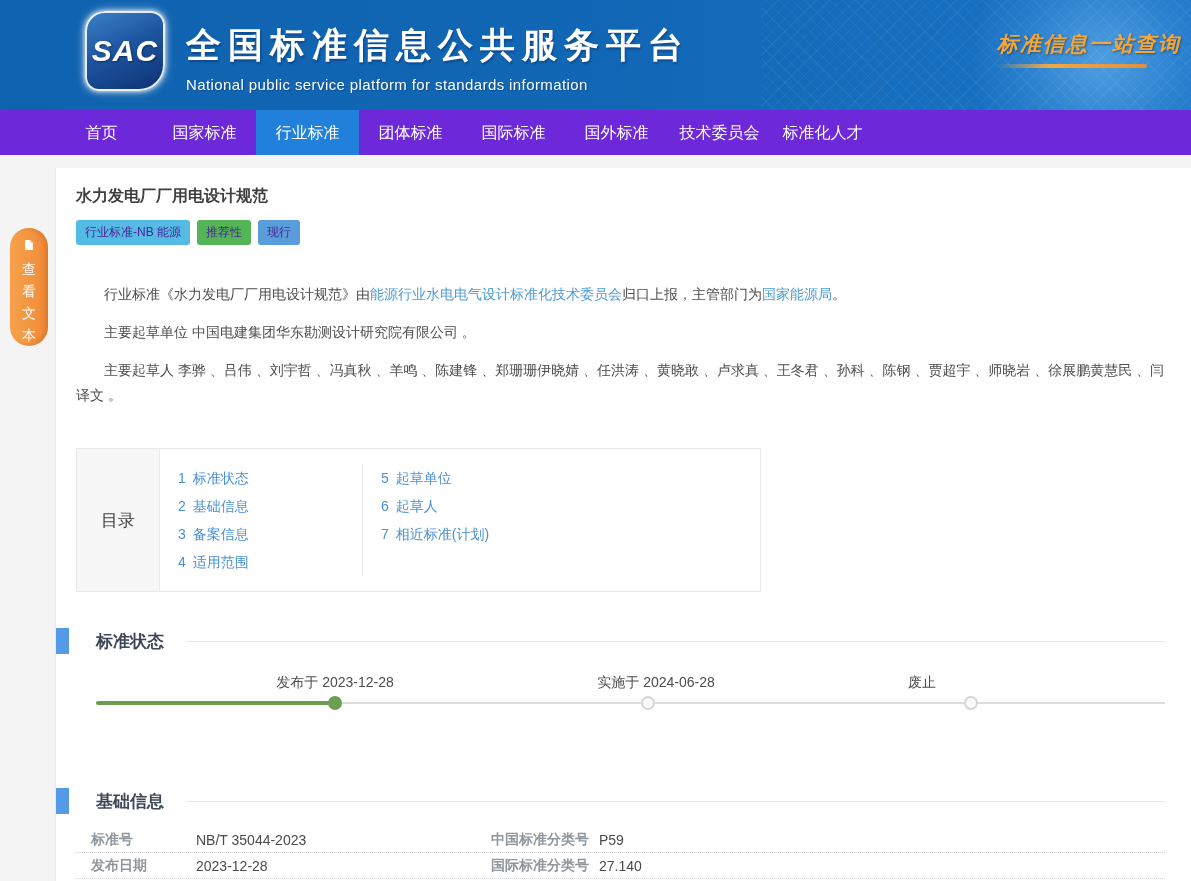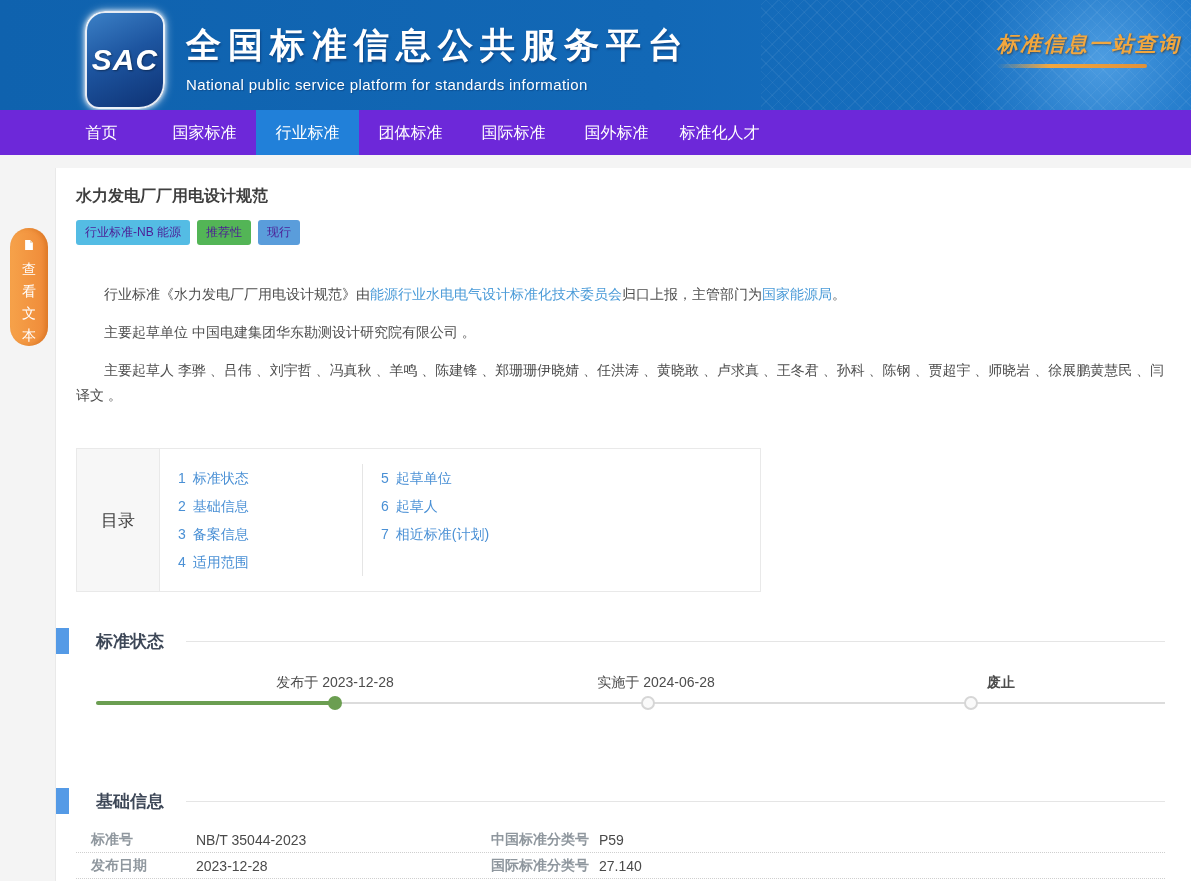--- a/index.html
+++ b/index.html
@@ -9,21 +9,21 @@
   
   .site-header { position:relative; height:110px;
     background:linear-gradient(90deg,#0f62ae 0%,#1268b6 55%,#1a74c6 100%); overflow:hidden; }
   .site-header::before { content:""; position:absolute; right:-40px; top:-70px; width:260px; height:260px;
     border-radius:50%;
     background:radial-gradient(circle, rgba(130,200,255,.50) 0%, rgba(80,160,230,.28) 45%, rgba(20,100,180,0) 72%); }
   .site-header::after { content:""; position:absolute; right:0; top:0; width:430px; height:110px;
     background:
       repeating-linear-gradient(45deg, rgba(255,255,255,.05) 0 1px, transparent 1px 9px),
       repeating-linear-gradient(-45deg, rgba(255,255,255,.05) 0 1px, transparent 1px 9px); }
-  .logo-box { position:absolute; left:85px; top:11px; width:80px; height:98px;
+  .logo-box { position:absolute; left:85px; top:11px; width:80px; height:80px;
     border-radius:20px 14px 26px 14px;
     background:linear-gradient(155deg,#3b80c6 0%,#1d55a0 45%,#0e3274 100%);
     border:2px solid rgba(255,255,255,.9);
     box-shadow:0 0 10px rgba(255,255,255,.7), 0 0 4px rgba(255,255,255,.8);
     display:flex; align-items:center; justify-content:center; }
   .logo-box span { color:#fff; font-size:30px; font-weight:bold; font-style:italic;
     letter-spacing:1px; text-shadow:1px 1px 2px rgba(0,0,0,.4); }
   .header-titles { position:absolute; left:186px; top:22px; }
   .header-title { color:#fff; font-size:35px; font-weight:bold; letter-spacing:7px;
     text-shadow:1px 2px 2px rgba(10,40,90,.45); white-space:nowrap; }
@@ -87,21 +87,21 @@
   .tl-node { position:absolute; top:24px; width:14px; height:14px; border-radius:50%; }
   .tl-node.done { background:#6b9e51; }
   .tl-node.pending { background:#fafafa; border:2px solid #d6d6d6; }
   .tl-node.n1 { left:252px; }
   .tl-node.n2 { left:565px; }
   .tl-node.n3 { left:888px; }
   .tl-label { position:absolute; top:2px; transform:translateX(-50%); font-size:14px;
     color:#4d4d4d; white-space:nowrap; }
   .tl-label.l1 { left:259px; }
   .tl-label.l2 { left:580px; }
-  .tl-label.l3 { left:925px;font-weight:bold; }
+  .tl-label.l3 { left:846px; }
 
   
   .info-table { margin-top:13px; }
   .info-row { display:flex; align-items:center; height:26px;
     border-bottom:1px dotted #cfcfcf; padding-left:15px; font-size:14px; }
   .info-label { color:#8f979e; font-weight:bold; white-space:nowrap; }
   .info-label.c1 { width:105px; }
   .info-label.c3 { width:108px; }
   .info-value { color:#4a4a4a; white-space:nowrap; }
   .info-value.c2 { width:295px; }
@@ -123,20 +123,21 @@
   </div>
 </header>
 
 <nav class="main-nav">
   <div class="nav-item">首页</div>
   <div class="nav-item">国家标准</div>
   <div class="nav-item active">行业标准</div>
   <div class="nav-item">团体标准</div>
   <div class="nav-item">国际标准</div>
   <div class="nav-item">国外标准</div>
+  <div class="nav-item">技术委员会</div>
   <div class="nav-item">标准化人才</div>
 </nav>
 
 <div class="page">
 
   <div class="view-text-btn">
     <svg width="16" height="18" viewBox="0 0 16 18">
       <path d="M1 0 H10 L15 5 V18 H1 Z" fill="#fff"></path>
       <path d="M10 0 L15 5 H10 Z" fill="#e8cfae"></path>
     </svg>

